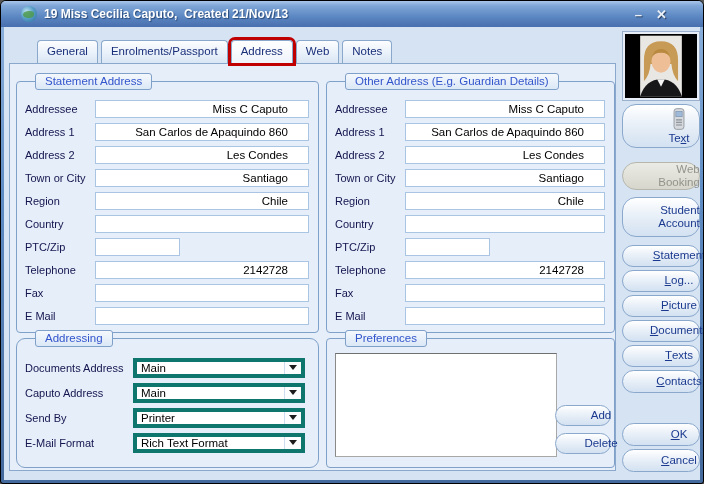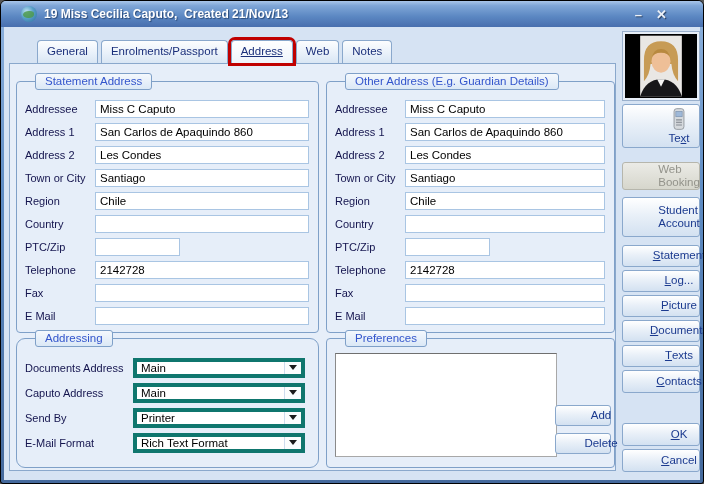--- a/index.html
+++ b/index.html
@@ -26,21 +26,21 @@
   .win-controls { margin-left:auto; display:flex; gap:14px; padding-right:16px; }
   .win-glyph { color:#ecf1f8; font-size:13px; font-weight:bold; line-height:1;
     text-shadow: 1px 1px 1px #243c5e; cursor:default; }
   
   .tabs { position:absolute; left:36px; top:39px; height:23px; display:flex; align-items:flex-end; z-index:3; }
   .tab {
     height:23px; padding:4px 9px 2px; margin-right:3px; font-size:11.5px; color:#1a2f7a;
     background: linear-gradient(180deg,#fcfdfe 0%, #e9f1fa 55%, #d9e6f4 100%);
     border:1px solid #8aa8cc; border-bottom:none; border-radius:4px 4px 0 0; cursor:pointer;
   }
-  .tab.active { background: linear-gradient(180deg,#ffffff 0%, #eef4fb 100%); text-decoration: underline; }
+  .tab.active { background: linear-gradient(180deg,#ffffff 0%, #eef4fb 100%); }
   .tab.annotated { box-shadow: 0 0 0 3px #c00000; position:relative; z-index:4; }
   
   .client { position:absolute; left:3px; top:26px; right:3px; bottom:3px; background:#d6e3f3; }
   .panel { position:absolute; left:8px; top:62px; width:607px; height:408px;
     background:#e6eef9; border:1px solid #8aa8cc; }
   
   .group { position:absolute; border:1px solid #7fa0c8; border-radius:4px; }
   .group-caption {
     position:absolute; top:-9px; left:18px; padding:1px 9px;
     background: linear-gradient(180deg,#f4f8fd 0%, #dbe8f6 100%);
@@ -49,43 +49,43 @@
   }
   .g-statement { left:6px; top:17px; width:303px; height:252px; }
   .g-other     { left:316px; top:17px; width:289px; height:252px; }
   .g-addressing{ left:6px; top:274px; width:303px; height:130px;border-radius:9px; }
   .g-preferences{ left:316px; top:274px; width:289px; height:130px; }
   
   .frow { display:flex; align-items:center; height:23px; padding:0 9px 0 8px; }
   .frow:first-of-type { margin-top:15px; }
   .flabel { flex:0 0 70px; font-size:11px; color:#14144e; white-space:nowrap; }
   .finput { flex:1; height:18px; border:1px solid #a9c5e3; background:#fff;
-    font-family:"Liberation Sans",sans-serif; font-size:11.5px; color:#000; padding:1px 4px; min-width:0; }
+    font-family:"Liberation Sans",sans-serif; font-size:11.5px; color:#000; padding:1px 20px; min-width:0;text-align:right; }
   .finput.short { flex:0 0 85px; }
   
   .crow { display:flex; align-items:center; height:25px; padding:0 8px; }
   .crow:first-of-type { margin-top:16px; }
   .clabel { flex:0 0 108px; font-size:11px; color:#14144e; white-space:nowrap; }
   .combo { flex:0 0 172px; height:20px; border:4px solid #0f766e; background:#fff;
     display:flex; align-items:center; cursor:pointer; }
   .combo-value { flex:1; font-size:11.5px; color:#000; padding:0 4px; white-space:nowrap; overflow:hidden; }
   .combo-btn { flex:0 0 17px; height:100%; border-left:1px solid #cddcee; background:#fbfdfe;
     display:flex; align-items:center; justify-content:center; }
   .arrow-down { width:0; height:0; border-left:4px solid transparent; border-right:4px solid transparent;
     border-top:5px solid #1c1c1c; }
   
   .pref-list { position:absolute; left:8px; top:14px; width:222px; height:104px; background:#fff;
     border:1px solid #a8a8a8; border-top-color:#6f6f6f; border-left-color:#8a8a8a; }
   .pref-btn { position:absolute; left:228px; width:56px; height:21px; }
   .pref-add { top:66px; } .pref-del { top:94px; }
   
   .btn {
-    display:flex; align-items:center; justify-content:center; text-align:left;
+    display:flex; align-items:center; justify-content:center; text-align:right;
     background: linear-gradient(180deg,#ffffff 0%, #e9f0f8 45%, #d3e1f1 100%);
-    border:1px solid #8aa8cc; border-radius:3px; color:#1b3a8f; font-size:11.5px;
+    border:1px solid #8aa8cc; border-radius:14px; color:#1b3a8f; font-size:11.5px;
     cursor:pointer; line-height:1.15;padding-left:36px;
   }
   .btn u { text-decoration:underline; }
   .btn.disabled { background: linear-gradient(180deg,#ebebe6 0%, #d6d6cc 100%);
     border-color:#b6b6ac; color:#93938b; cursor:default; }
   
   .sidebar { position:absolute; left:620px; top:26px; width:81px; height:455px; }
   .sbtn { position:absolute; left:1px; width:78px; }
   .photo-frame { position:absolute; left:2px; top:5px; width:76px; height:68px;
     background:#000; border:2px solid #e7eef7; outline:1px solid #9ab0cc; }

